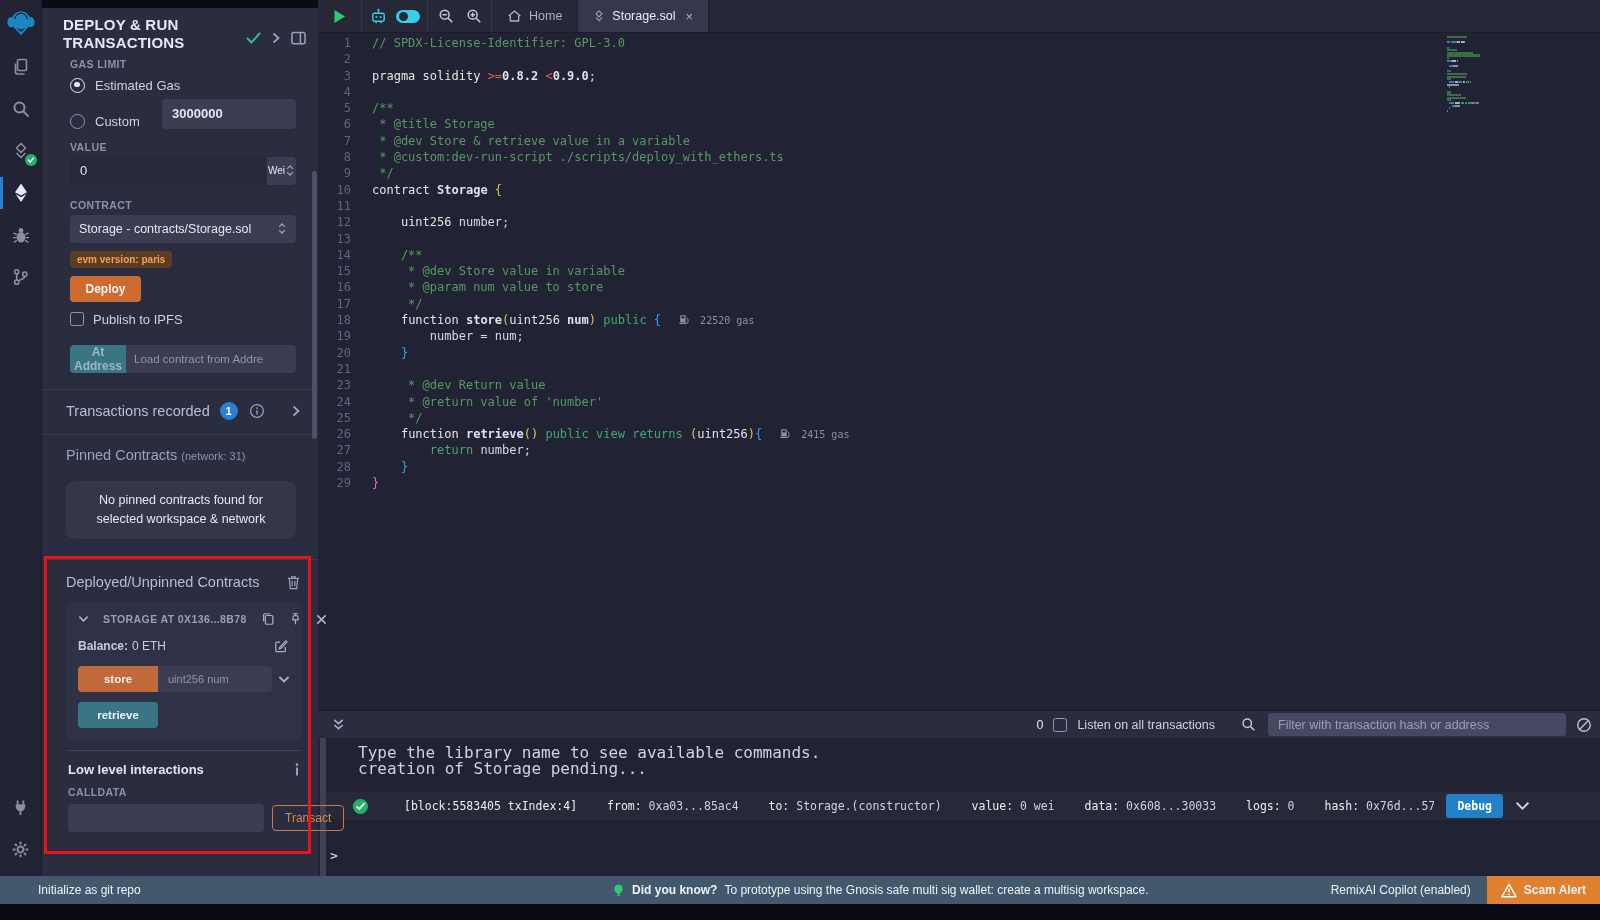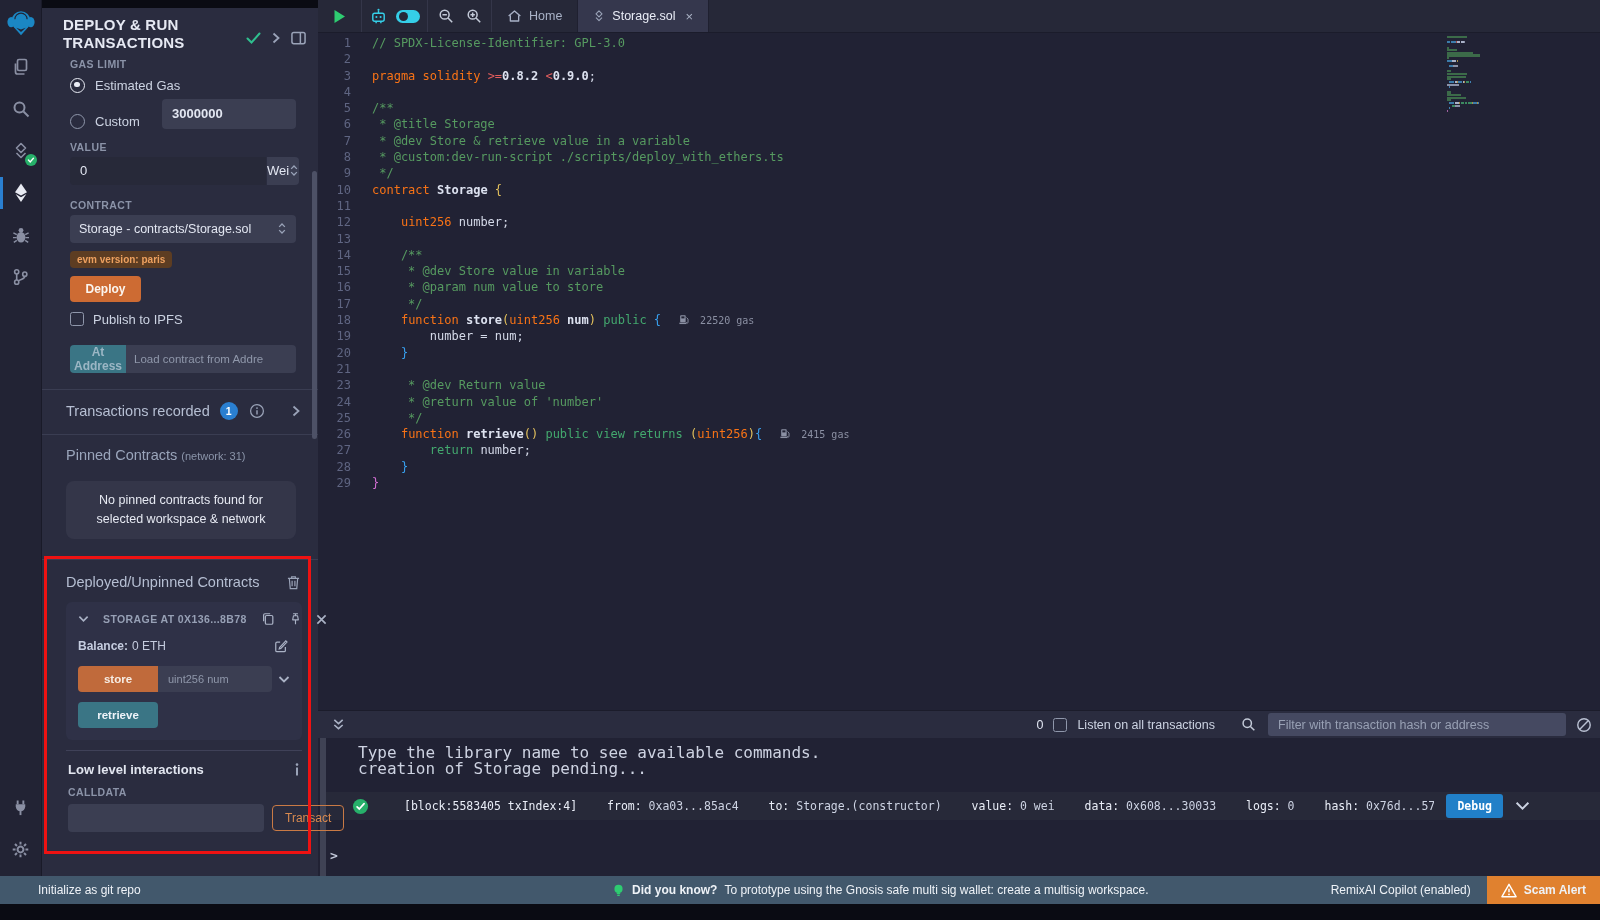--- a/index.html
+++ b/index.html
@@ -24,21 +24,21 @@
   .radio-row { display:flex; align-items:flex-end; gap:10px; }
   .radio { width:15px; height:15px; border-radius:50%; border:1.6px solid #8f97ab; position:relative; flex:none; }
   .radio.sel { border-color:#e9ecf5; }
   .radio.sel::after { content:''; position:absolute; left:3.2px; top:3.2px; width:5.6px; height:5.6px; border-radius:50%; background:#e9ecf5; }
   .rlabel { color:#ccd3e2; font-size:13px; }
   .inp { background:#3b3e52; border:none; border-radius:4px; color:#e3e7f2; font-size:13px; font-family:"Liberation Sans",sans-serif; padding:0 10px; outline:none; }
   .inp::placeholder { color:#8f97aa; }
   .gas-input { width:134px; height:30px; margin-left:auto; font-weight:600; }
   .value-row { display:flex; margin-top:4px; height:28px; }
   .value-input { flex:1; background:#272939; border-radius:4px 0 0 4px; }
-  .unit-sel { width:64px; background:#3b3e52; border-radius:0 4px 4px 0; display:flex; align-items:center; justify-content:center; color:#e3e7f2; font-size:13px; cursor:pointer; border-left:1px solid #2a2c3f; }
+  .unit-sel { width:64px; background:#3b3e52; border-radius:0 4px 4px 0; display:flex; align-items:center; justify-content:center; color:#e3e7f2; font-size:10px; cursor:pointer; border-left:1px solid #2a2c3f; }
   .select { height:28px; background:#3b3e52; border-radius:4px; display:flex; align-items:center; padding:0 9px; color:#e3e7f2; font-size:12.5px; cursor:pointer; }
   .select span.txt { flex:1; white-space:nowrap; overflow:hidden; }
   .evm-badge { display:inline-block; background:#5d3d22; color:#eda05f; font-size:10px; font-weight:700; border-radius:4px; padding:3px 7px; margin-top:8px; margin-left:28px; }
   .btn { border:none; border-radius:4px; cursor:pointer; font-family:"Liberation Sans",sans-serif; }
   .deploy-btn { display:block; margin:8px 0 0 28px; width:71px; height:26px; background:#cd6b33; color:#fbf5ef; font-size:12px; font-weight:700; }
   .cb-row { display:flex; align-items:center; gap:9px; margin-top:10px; }
   .checkbox { width:14px; height:14px; border:1.5px solid #8f97ab; border-radius:2.5px; background:transparent; flex:none; }
   .cb-label { color:#ccd3e2; font-size:13px; }
   .ataddr-row { display:flex; margin-top:18px; height:28px; }
   .ataddr-btn { width:90px; background:#3a7585; color:rgba(214,222,236,.62); font-size:12px; font-weight:700; border-radius:4px 0 0 4px; }
@@ -79,21 +79,21 @@
   .toggle { width:24px; height:13px; border-radius:7px; background:#35cfe8; position:relative; display:inline-block; cursor:pointer; }
   .toggle .knob { position:absolute; left:2.5px; top:2px; width:9px; height:9px; border-radius:50%; background:#262838; }
   .tb-zoom { width:64px; gap:12px; border-right:1px solid #343649; }
   .tab { display:flex; align-items:center; gap:7px; padding:0 15px; color:#a9b2c7; font-size:12.5px; cursor:pointer; }
   .tab.active { background:#35374d; color:#e9ecf6; border-right:1px solid #1f2030; border-left:1px solid #1f2030; }
   .tab .x { color:#aab2c5; font-size:13px; margin-left:3px; }
 
   .editor-body { position:absolute; left:318px; top:33px; right:0; height:677px; background:#212234; overflow:hidden; }
   .code-line { white-space:pre; font-family:"DejaVu Sans Mono",monospace; font-size:12px; line-height:16.3px; height:16.3px; }
   .code-line .ln { display:inline-block; width:54px; text-align:right; padding-right:21px; color:#5f6582; }
-  .tk-c{color:#569a60} .tk-k{color:#f97316} .tk-g{color:#43a86e} .tk-w{color:#d4d9e8}
+  .tk-c{color:#569a60} .tk-k{color:#e5e5e5} .tk-g{color:#43a86e} .tk-w{color:#d4d9e8}
   .tk-wb{color:#dde2f0;font-weight:700} .tk-o{color:#e25d5d}
   .tk-b1{color:#e2c05c} .tk-b2{color:#d46fd4} .tk-b3{color:#38a1f0}
   .gas { margin-left:18px; color:#8b90a3; font-size:10px; }
   .gas svg { vertical-align:-1px; margin-right:4px; }
   .minimap { position:absolute; left:1129px; top:3px; width:104px; }
   .mm-line { height:2.1px; margin-bottom:.55px; display:flex; }
   .mm-line span { height:2.1px; display:inline-block; }
 
   
   .term-toolbar { position:absolute; left:318px; top:710px; right:0; height:28px; background:#2a2c3f; border-top:1px solid #1b1c2b; display:flex; align-items:center; padding:0 8px 0 14px; z-index:1; }

